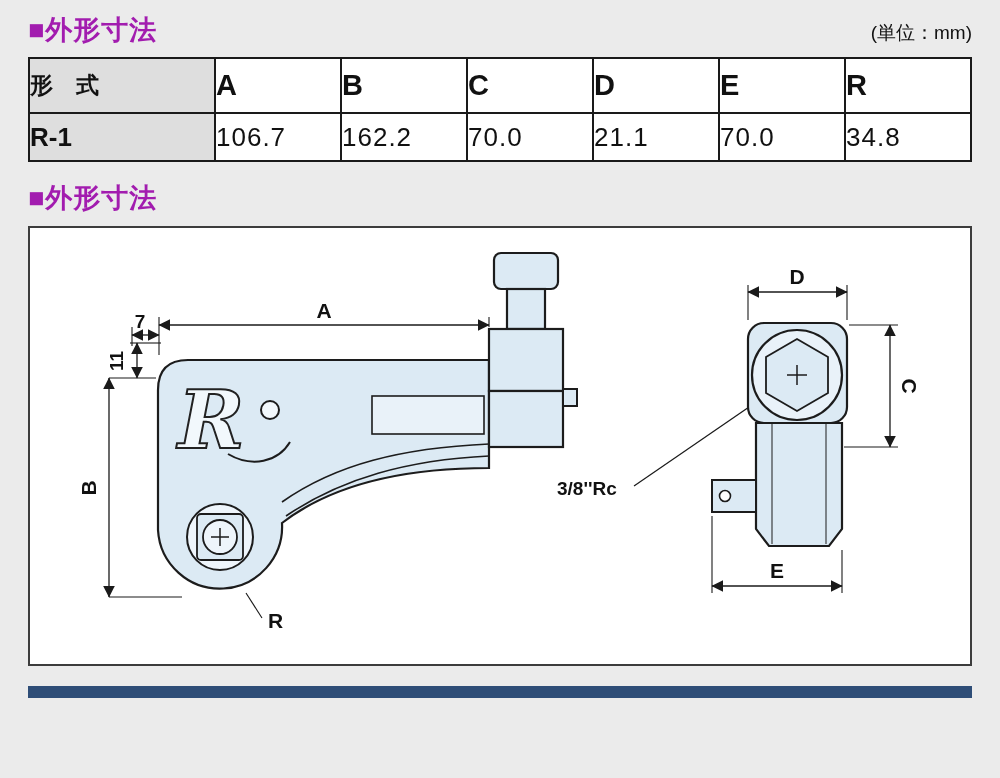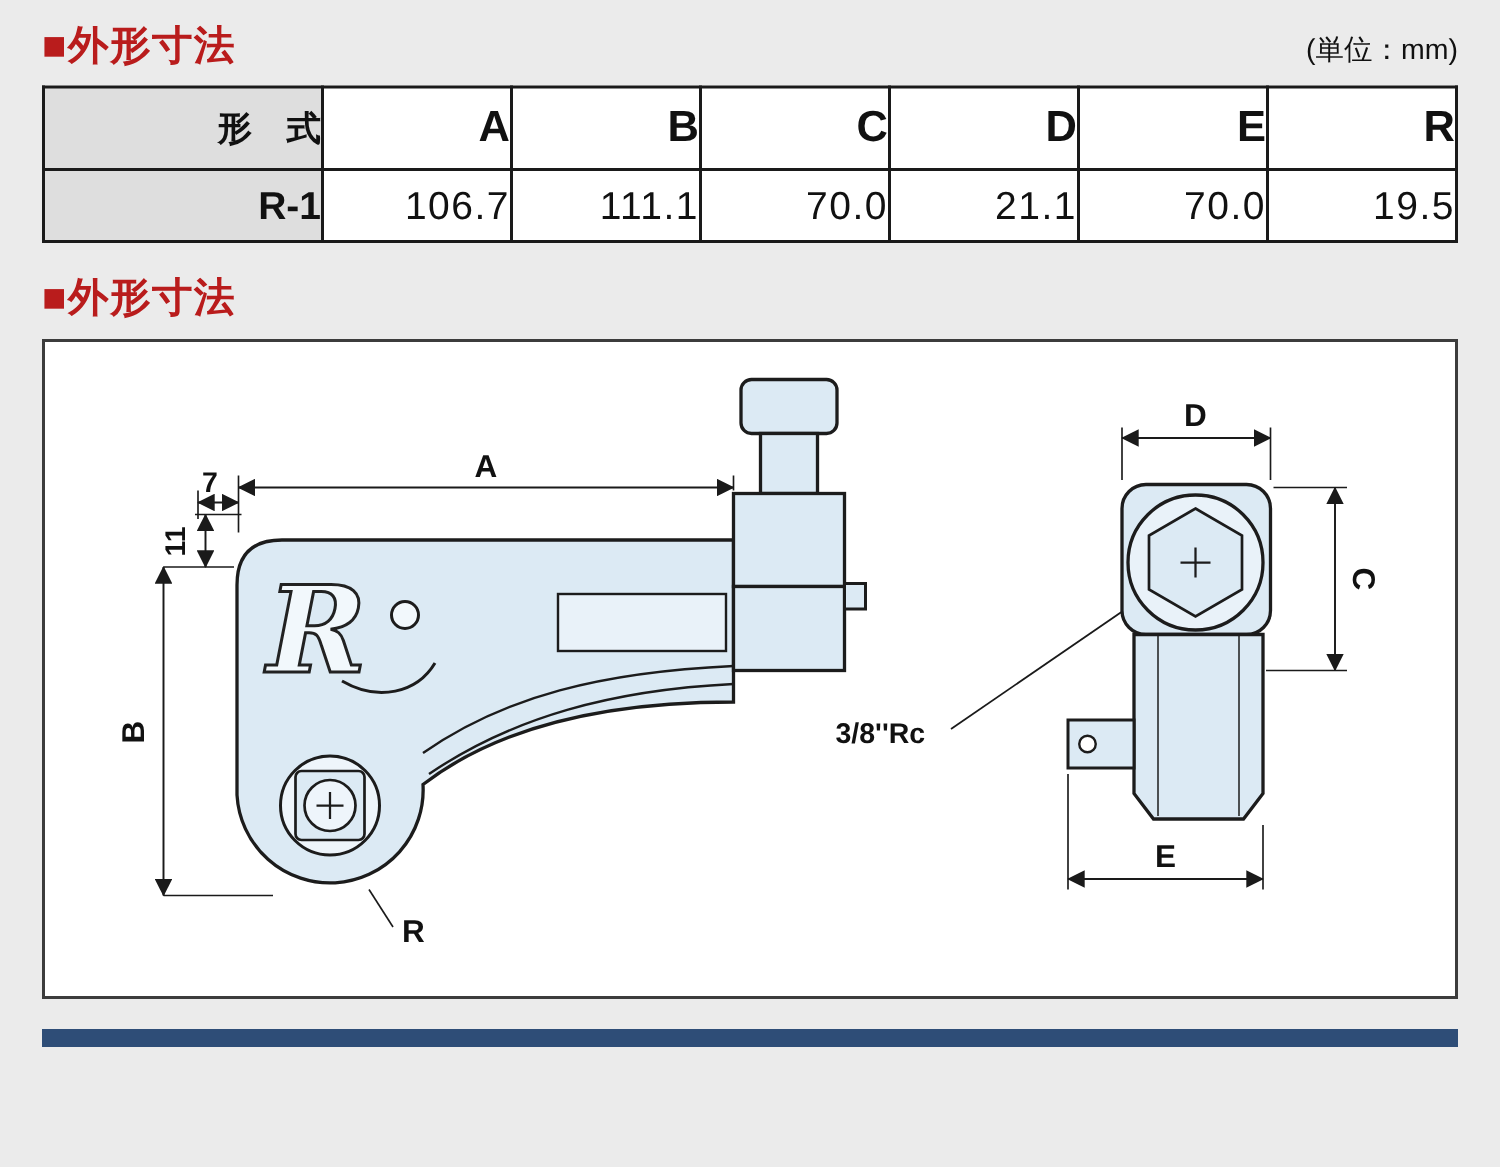--- a/index.html
+++ b/index.html
@@ -11,30 +11,30 @@
     color: #111;
     overflow: hidden;
   }
   .content { padding: 12px 28px 0; }
 
   .header-row {
     display: flex; justify-content: space-between; align-items: flex-end;
     height: 36px;
   }
   .section-title {
-    font-size: 27px; font-weight: bold; letter-spacing: 1px; color: #b91c1c;
+    font-size: 27px; font-weight: bold; letter-spacing: 1px; color: #a21caf;
   }
   .unit-label { font-size: 19px; padding-bottom: 2px; }
 
   table.dim-table {
     border-collapse: collapse; width: 944px; margin-top: 9px;
     table-layout: fixed; background: #fff;
   }
   .dim-table th, .dim-table td {
-    border: 2px solid #1a1a1a; text-align: right; vertical-align: middle; padding: 0; margin-top: 30px;
+    border: 2px solid #1a1a1a; text-align: left; vertical-align: middle; padding: 0; margin-top: 30px;
   }
   .dim-table thead tr { height: 55px; }
   .dim-table tbody tr { height: 48px; }
   .kanji-head { font-size: 23px; font-weight: bold; background: #dedede; }
   .letter-head { font-size: 29px; font-weight: bold; background: #ffffff; }
   .model-cell  { font-size: 26px; font-weight: bold; background: #dedede; }
   .value-cell  { font-size: 26px; letter-spacing: 1px; background: #ffffff; }
 
   .section-title.second { margin-top: 18px; }
 
@@ -78,25 +78,25 @@
         <th class="letter-head">C</th>
         <th class="letter-head">D</th>
         <th class="letter-head">E</th>
         <th class="letter-head">R</th>
       </tr>
     </thead>
     <tbody>
       <tr>
         <td class="model-cell">R-1</td>
         <td class="value-cell">106.7</td>
-        <td class="value-cell">111.1</td>
+        <td class="value-cell">162.2</td>
         <td class="value-cell">70.0</td>
         <td class="value-cell">21.1</td>
         <td class="value-cell">70.0</td>
-        <td class="value-cell">19.5</td>
+        <td class="value-cell">34.8</td>
       </tr>
     </tbody>
   </table>
 
   <div class="section-title second">■外形寸法</div>
 
   <div class="drawing-box">
     <svg width="940" height="436" viewBox="0 0 940 436" xmlns="http://www.w3.org/2000/svg">
       <defs>
         <marker id="arr" viewBox="0 0 10 10" refX="9.5" refY="5" markerWidth="9" markerHeight="9" orient="auto-start-reverse">

